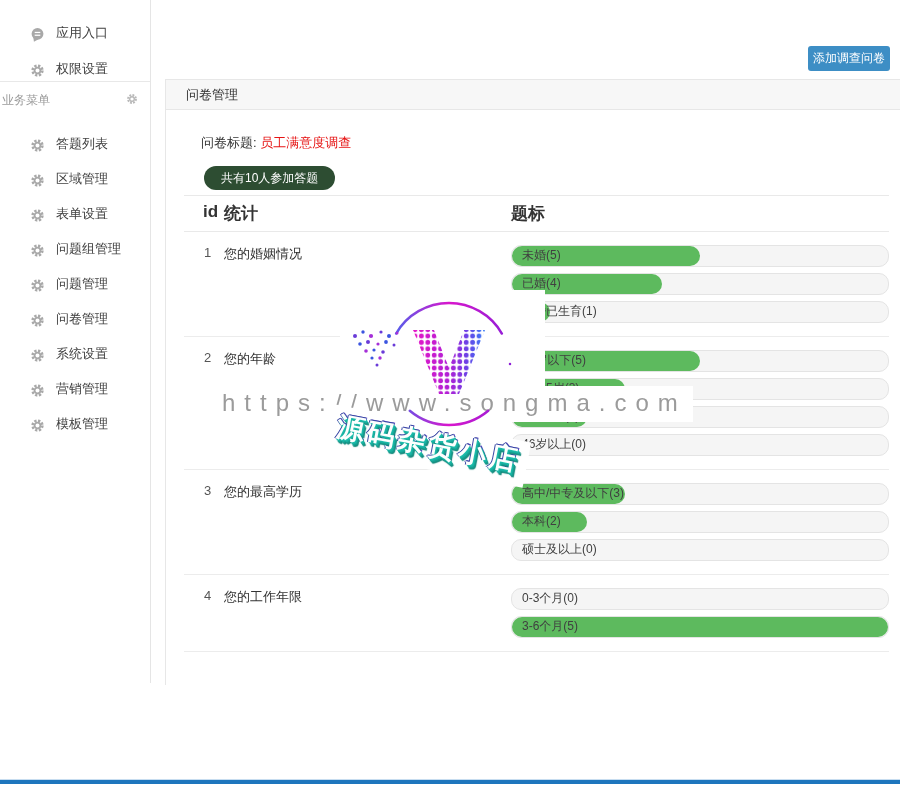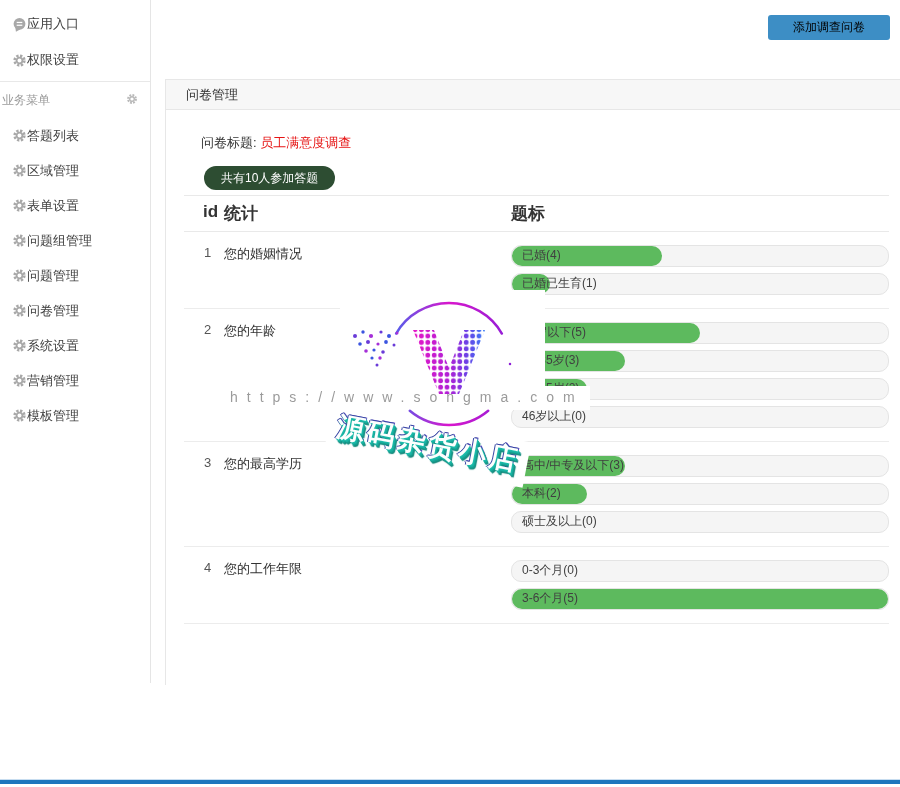--- a/index.html
+++ b/index.html
@@ -3,33 +3,33 @@
 <meta charset="utf-8">
 <style>
   html,body{margin:0;padding:0;background:#fff;}
   .app{position:relative;width:900px;height:787px;background:#fff;overflow:hidden;
        font-family:"Liberation Sans","DejaVu Sans",sans-serif;}
 
   
   .sidebar{position:absolute;left:0;top:0;width:150px;height:683px;background:#fff;
            border-right:1px solid #e5e5e5;}
   .side-top{padding-top:6px;}
-  .side-item{display:flex;align-items:center;height:36px;padding-left:12px;
+  .side-item{display:flex;align-items:flex-end;height:36px;padding-left:30px;gap:11px;
              font-size:13px;color:#414141;cursor:pointer;}
   .side-item .ic{width:15px;height:15px;color:#a8a8a8;flex:none;}
   .side-item .ic svg{width:15px;height:15px;display:block;}
   .side-divider{border-top:1px solid #e8e8e8;margin-top:3px;}
   .side-section{position:relative;height:26px;padding:10px 0 0 2px;font-size:12px;color:#9a9a9a;}
   .side-section .ic{position:absolute;right:12px;top:11px;width:12px;height:12px;color:#b8b8b8;cursor:pointer;}
   .side-section .ic svg{width:12px;height:12px;display:block;}
   .side-list .side-item{height:35px;}
 
   
-  .add-btn{position:absolute;top:15px;right:10px;height:25px;padding:0 25px;background:#3d8ec5;
-           color:#000000;font-size:12px;border:none;border-radius:3px;cursor:pointer;
+  .add-btn{position:absolute;top:46px;right:10px;height:25px;padding:0 5px;background:#3d8ec5;
+           color:#ffffff;font-size:12px;border:none;border-radius:3px;cursor:pointer;
            font-family:inherit;}
 
   
   .panel{position:absolute;left:165px;top:79px;width:735px;height:605px;background:#fff;
          border:1px solid #e7e7e7;border-bottom:none;overflow:hidden;}
   .panel-header{height:29px;line-height:29px;background:#f7f7f7;border-bottom:1px solid #e7e7e7;
                 padding-left:20px;font-size:13px;color:#333;}
   .panel-body{padding:0 12px 0 18px;}
   .survey-title{margin:24px 0 0 17px;font-size:13px;color:#333;}
   .survey-title .red{color:#e61414;}
@@ -47,22 +47,22 @@
   .q-id{padding-left:20px;color:#555;}
   .bar-track{position:relative;height:20px;border:1px solid #e4e4e4;background:#f5f5f5;
              border-radius:10px;margin-bottom:6px;}
   .bar-fill{position:absolute;left:0;top:0;bottom:0;background:#5dba5e;border-radius:10px;}
   .bar-label{position:absolute;left:10px;top:0;line-height:18px;font-size:12px;color:#404040;
              white-space:nowrap;}
 
   
   .wm-box{position:absolute;background:#fff;}
   #wm-logo-bg{left:340px;top:290px;width:205px;height:100px;}
-  .wm-url{position:absolute;left:224px;top:386px;padding:3px 6px 5px;background:#fff;
-          font-size:14px;letter-spacing:9px;color:#9b9b9b;white-space:nowrap;}
+  .wm-url{position:absolute;left:216px;top:386px;padding:3px 6px 5px;background:#fff;
+          font-size:24px;letter-spacing:9px;color:#9b9b9b;white-space:nowrap;}
   .wm-shop{position:absolute;left:333px;top:404px;padding:2px 8px 6px;background:#fff;
            font-size:28px;font-weight:bold;letter-spacing:3px;color:#fdfffe;
            transform:rotate(11deg);transform-origin:0 0;white-space:nowrap;
            text-shadow:1px 1px 0 #1cbcab,2px 2px 0 #19b0a0,3px 3px 0 #159d8e,4px 4px 1px #12877a,
                        -1px 0 0 #3947a5,0 -1px 0 #3947a5,1px -1px 0 #5a4bbf;}
   .wm-svg{position:absolute;left:335px;top:288px;width:180px;height:150px;}
 
   
   .footer-light{position:absolute;left:0;top:779px;width:900px;height:1px;background:#c7ddf0;}
   .footer-line{position:absolute;left:0;top:780px;width:900px;height:4px;background:#1e76bd;}
@@ -208,20 +208,24 @@
         <div class="t-head">
           <div class="c-id">id</div>
           <div>统计</div>
           <div>题标</div>
         </div>
         <div>
             <div class="q-row">
               <div class="q-id">1</div>
               <div>您的婚姻情况</div>
               <div>
+                <div class="bar-track">
+                  <div class="bar-fill" style="width: 50%; background: rgb(93, 186, 94);"></div>
+                  <span class="bar-label">未婚(5)</span>
+                </div>
                 <div class="bar-track">
                   <div class="bar-fill" style="width: 40%; background: rgb(93, 186, 94);"></div>
                   <span class="bar-label">已婚(4)</span>
                 </div>
                 <div class="bar-track">
                   <div class="bar-fill" style="width: 10%; background: rgb(93, 186, 94);"></div>
                   <span class="bar-label">已婚已生育(1)</span>
                 </div>
               </div>
             </div>

